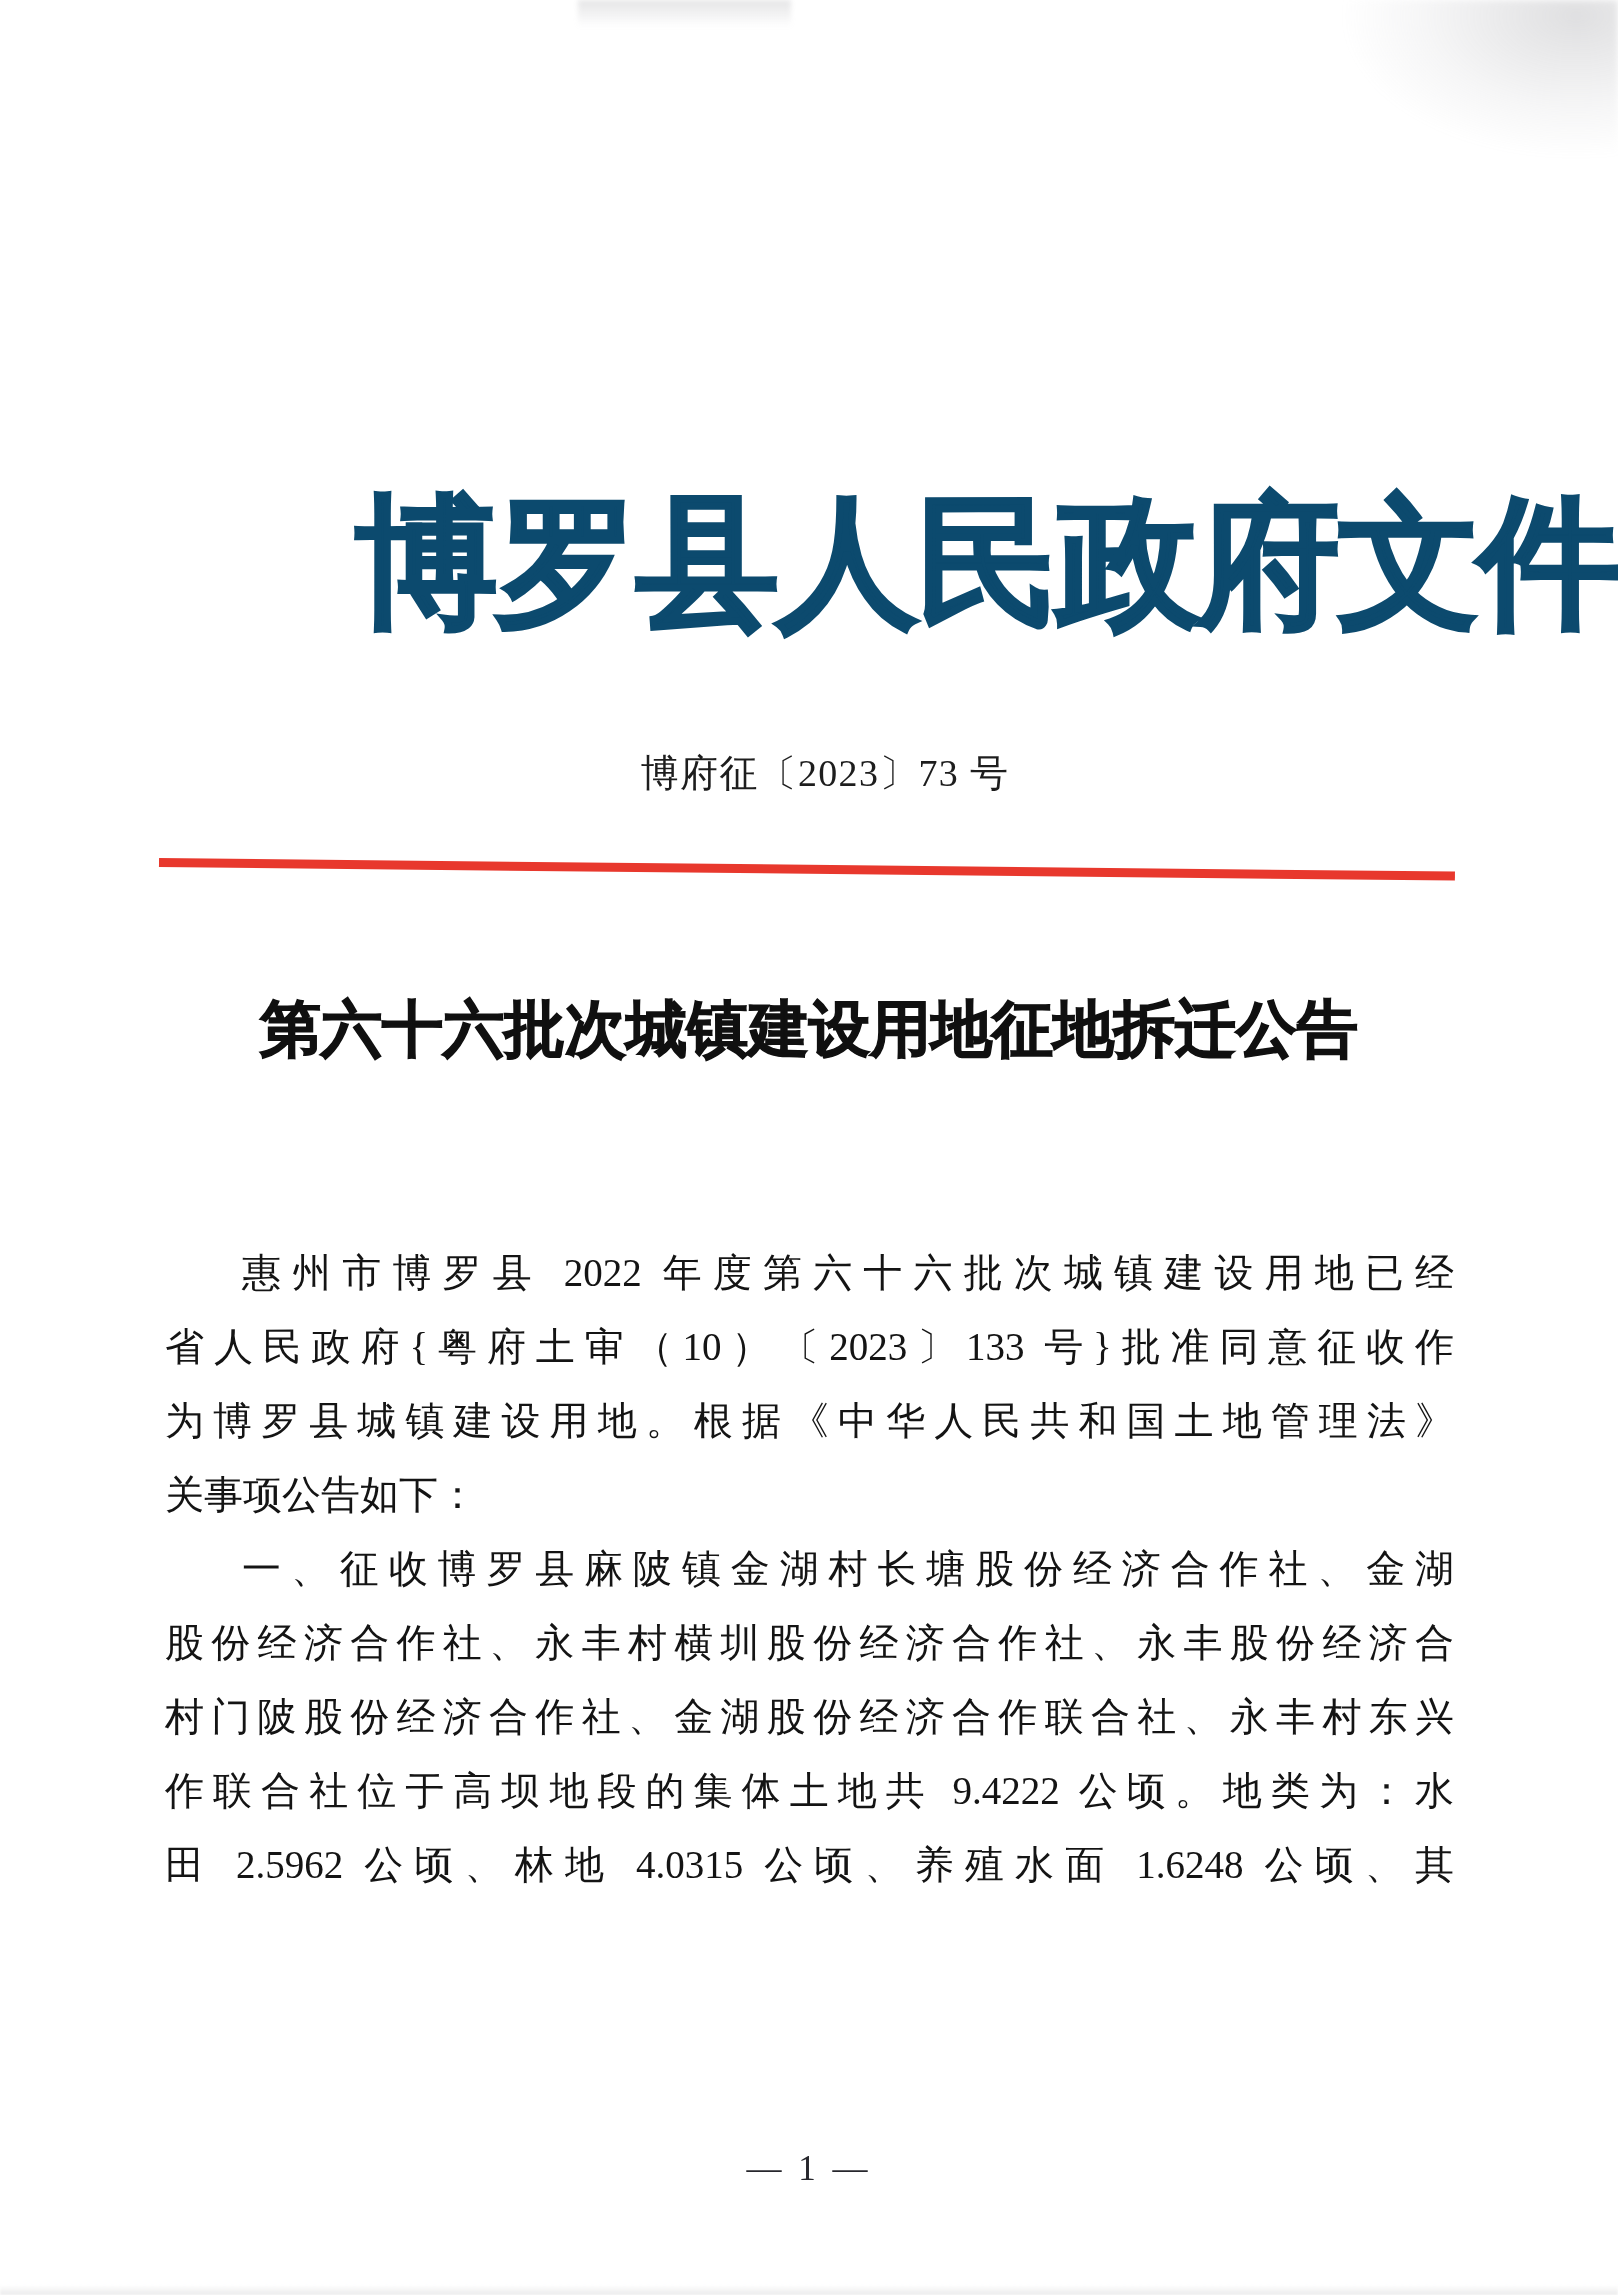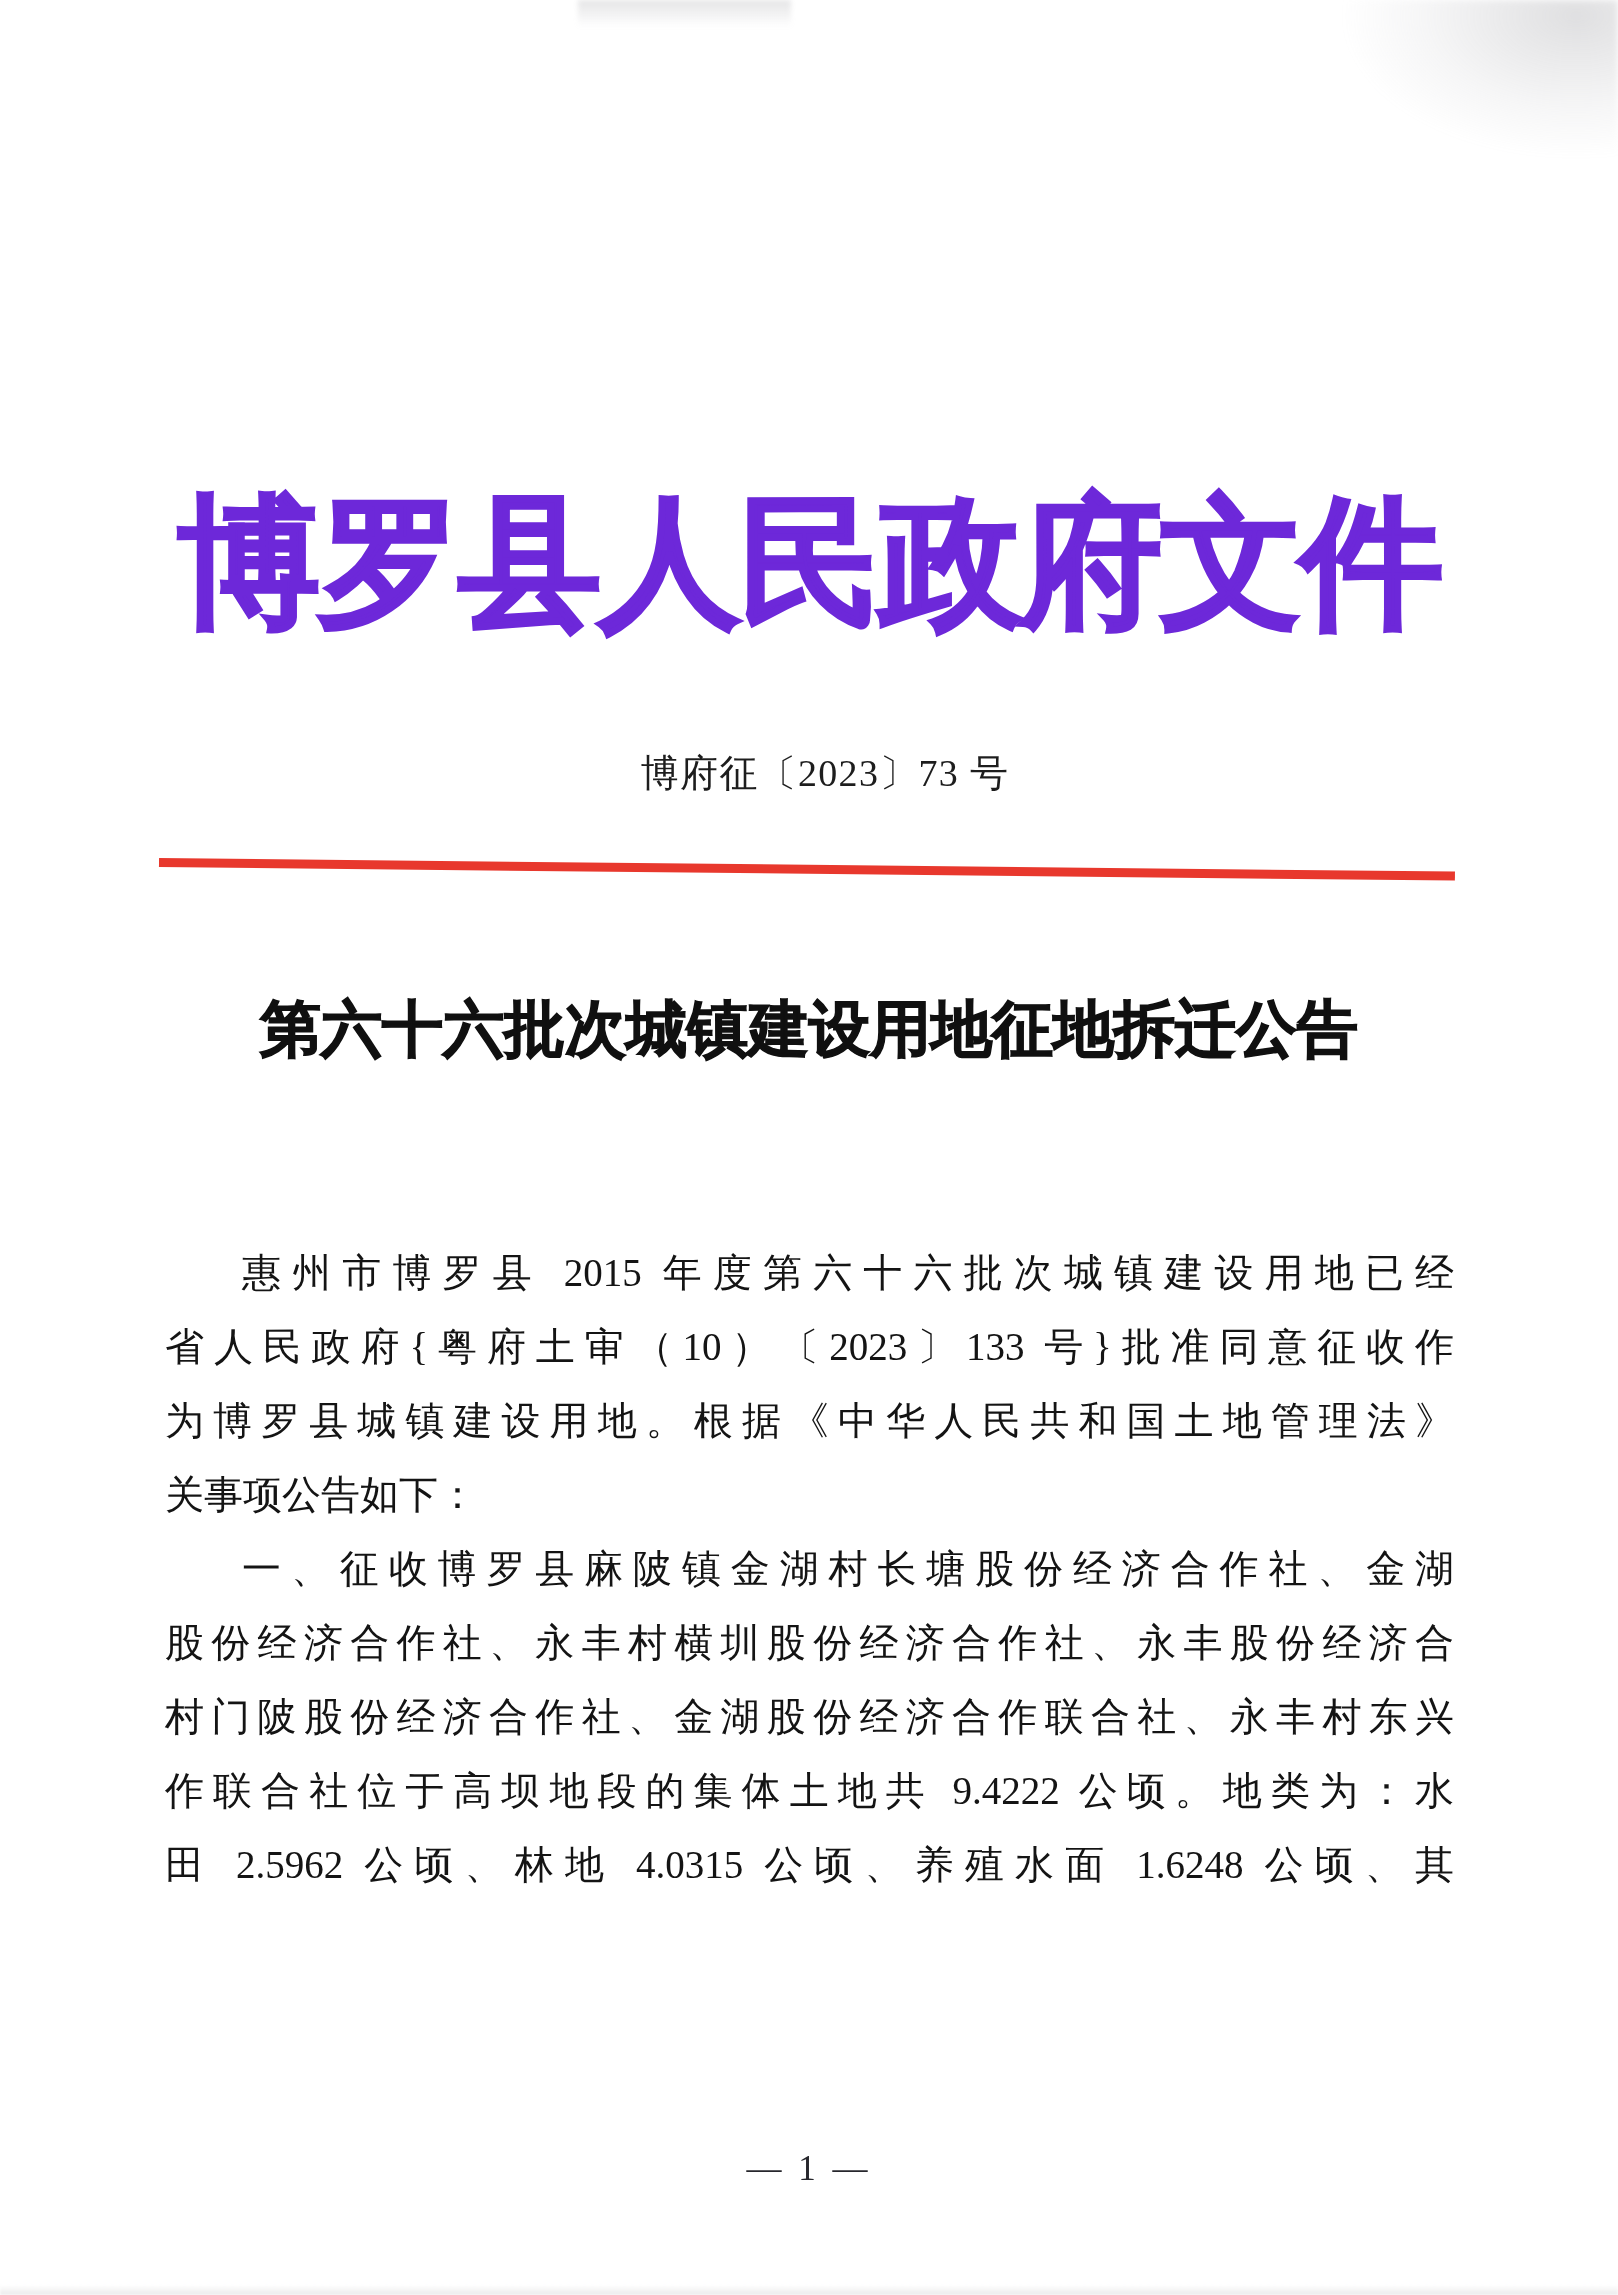--- a/index.html
+++ b/index.html
@@ -129,33 +129,33 @@
 </style>
 </head>
 <body>
 
 <div class="page">
 
   <div class="smudge smudge-top-right"></div>
   <div class="smudge smudge-top-center"></div>
   <div class="smudge smudge-bottom"></div>
 
-  <div class="red-header accent-text" style="color: #6d28d9;">博罗县人民政府文件</div>
+  <div class="red-header accent-text" style="color: #0c4a6e; text-align: right;">博罗县人民政府文件</div>
 
   <div class="doc-number">博府征〔2023〕73 号</div>
 
   <div class="red-line accent-bg" style="background: rgb(232, 56, 45);"></div>
 
   <div class="notice-title">
     <div>第六十六批次城镇建设用地征地拆迁公告</div>
   </div>
 
   <div class="notice-body">
       <div class="paragraph">
-        <div class="body-line indent fill">惠州市博罗县 2015 年度第六十六批次城镇建设用地已经</div>
+        <div class="body-line indent fill">惠州市博罗县 2022 年度第六十六批次城镇建设用地已经</div>
         <div class="body-line fill">省人民政府{粤府土审（10）〔2023〕133 号}批准同意征收作</div>
         <div class="body-line fill">为博罗县城镇建设用地。根据《中华人民共和国土地管理法》</div>
         <div class="body-line">关事项公告如下：</div>
       </div>
       <div class="paragraph">
         <div class="body-line indent fill">一、征收博罗县麻陂镇金湖村长塘股份经济合作社、金湖</div>
         <div class="body-line fill">股份经济合作社、永丰村横圳股份经济合作社、永丰股份经济合</div>
         <div class="body-line fill">村门陂股份经济合作社、金湖股份经济合作联合社、永丰村东兴</div>
         <div class="body-line fill">作联合社位于高坝地段的集体土地共 9.4222 公顷。地类为：水</div>
         <div class="body-line fill">田 2.5962 公顷、林地 4.0315 公顷、养殖水面 1.6248 公顷、其</div>

